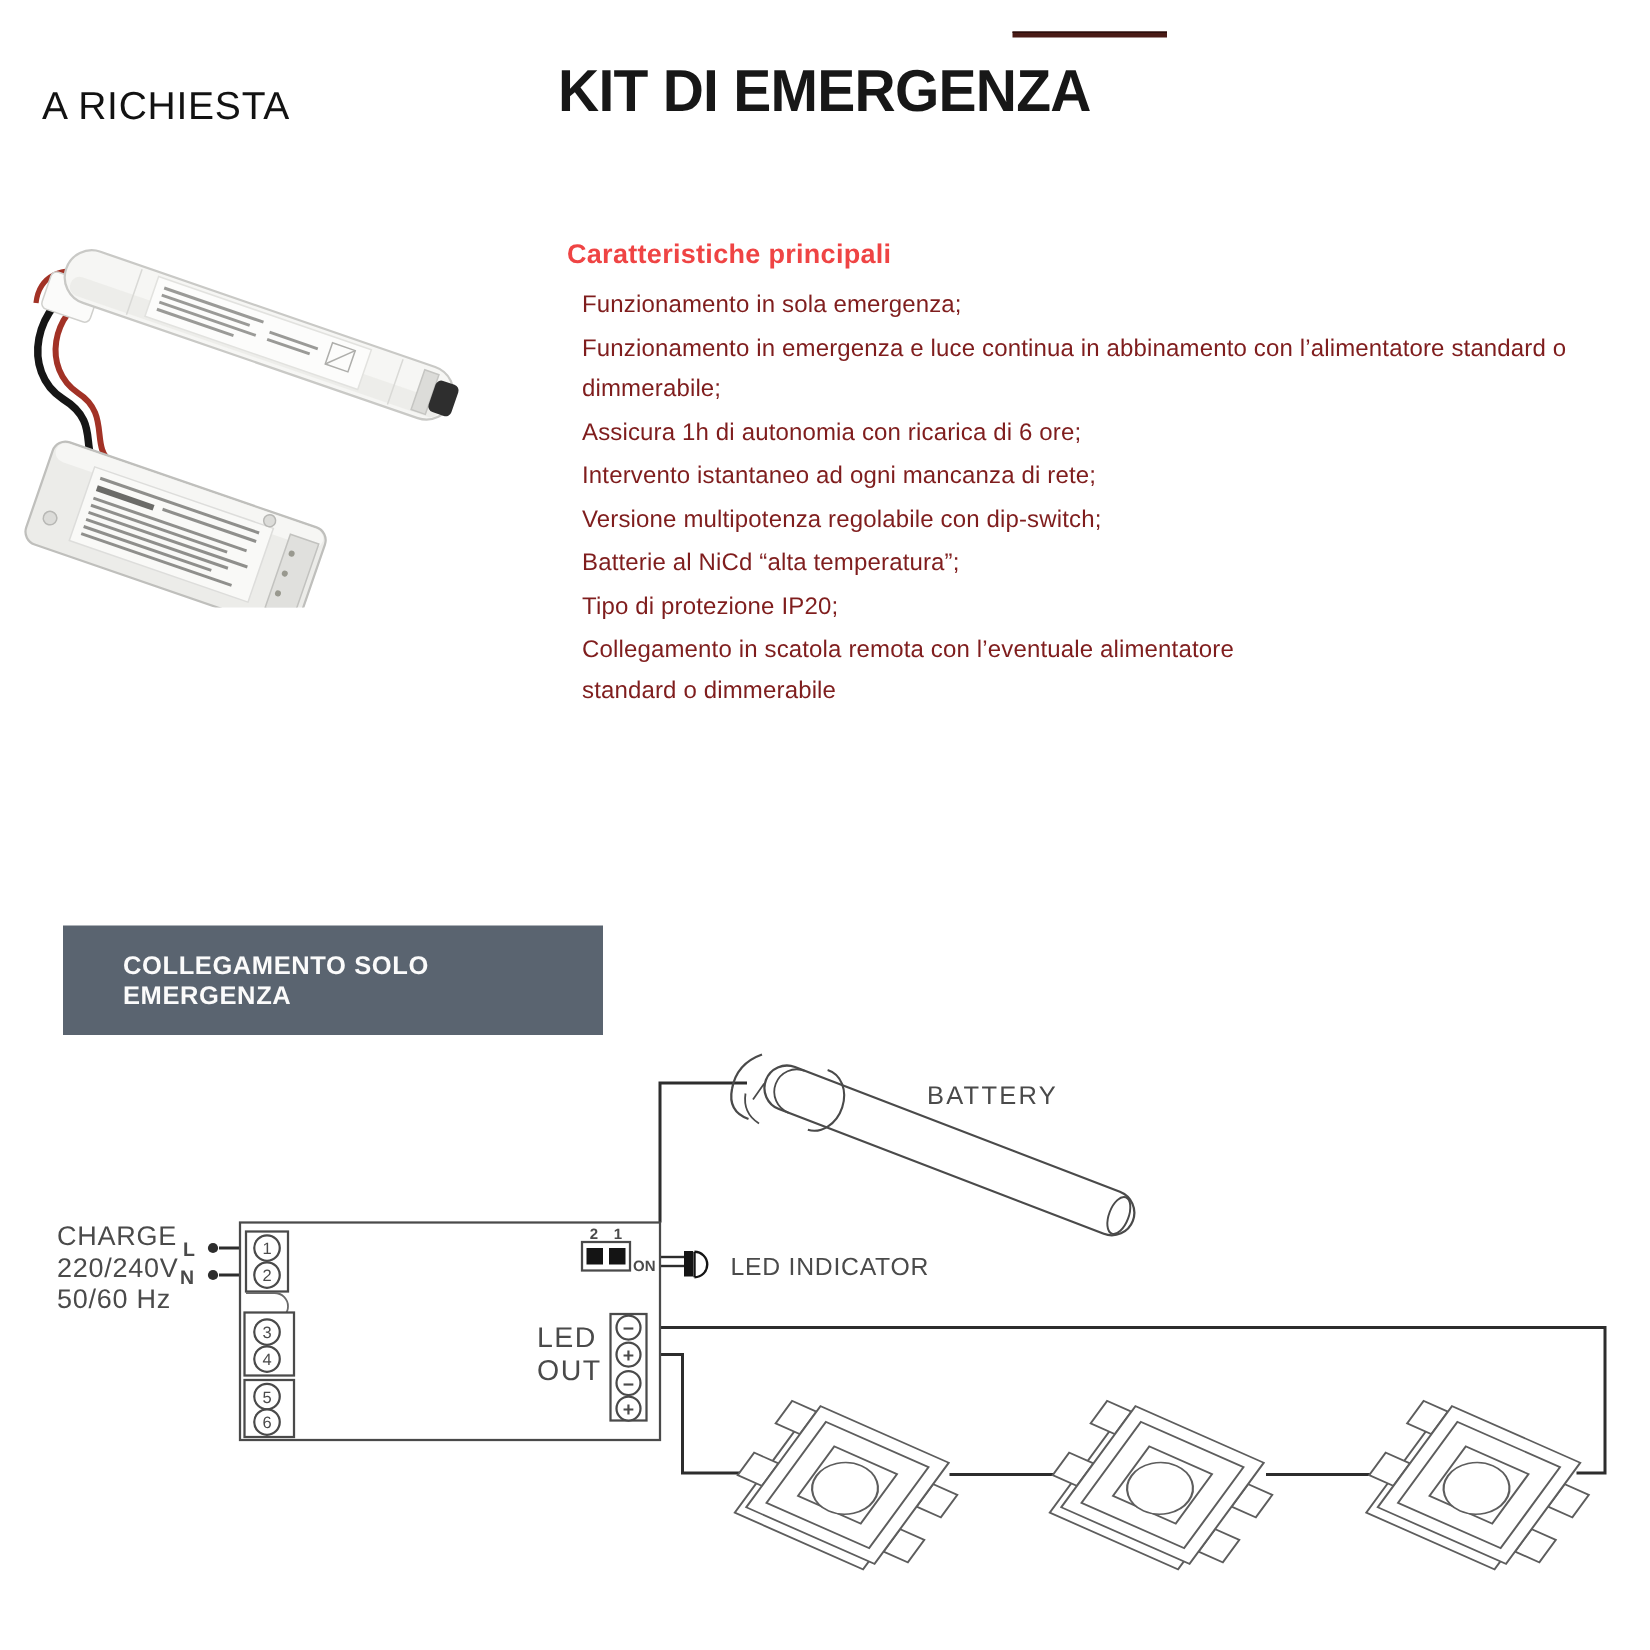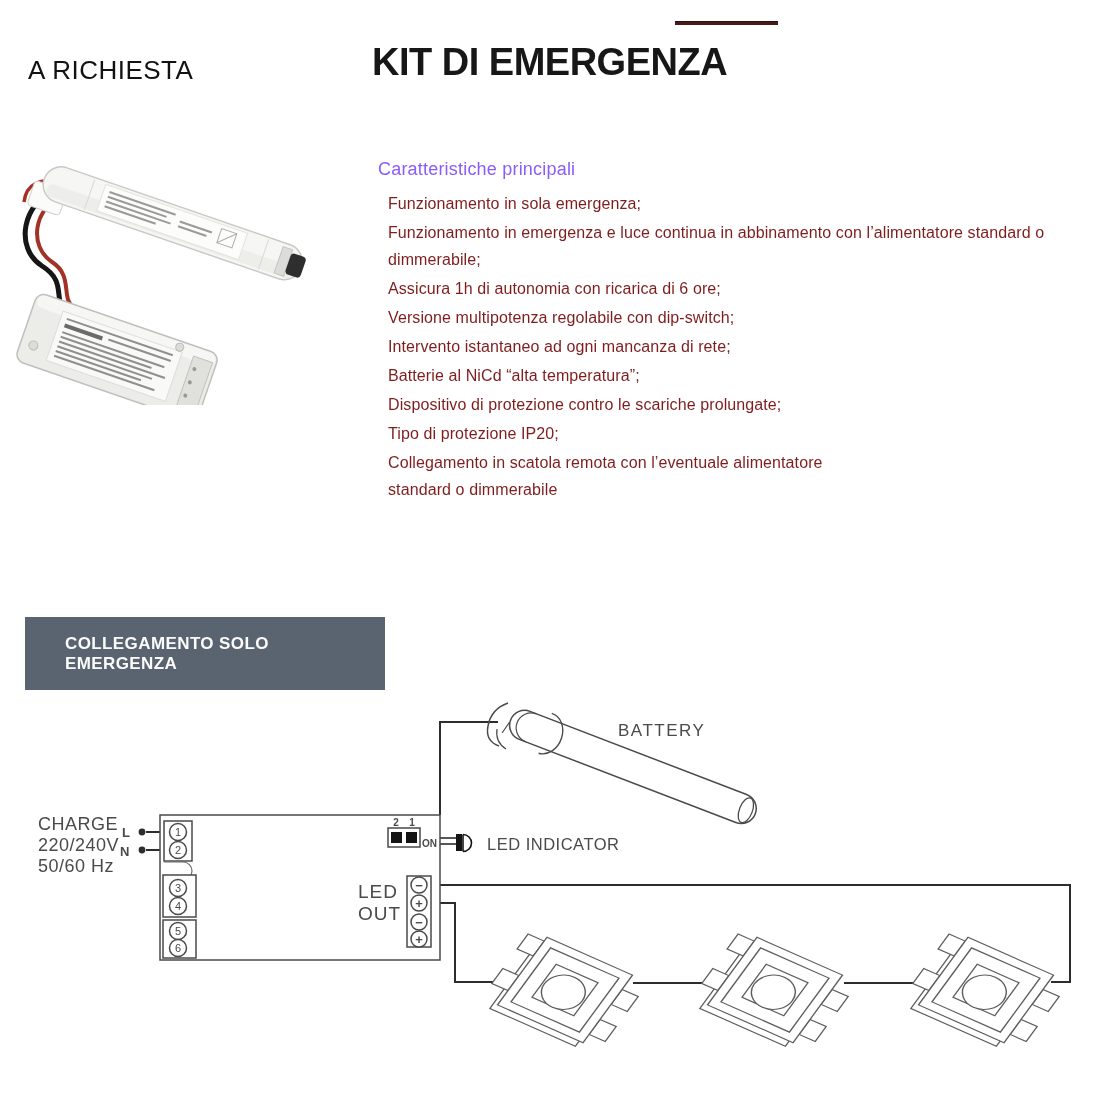--- a/index.html
+++ b/index.html
@@ -5,25 +5,25 @@
   html,body{margin:0;padding:0;}
   body{width:1100px;height:1100px;background:#ffffff;font-family:"Liberation Sans",sans-serif;overflow:hidden;}
   .page{position:relative;width:1100px;height:1100px;background:#fff;padding-left:30px;}
 
   .availability{position:absolute;left:28px;top:55px;font-size:26px;letter-spacing:.5px;color:#121212;}
   .accent-line{position:absolute;left:675px;top:21px;width:103px;height:3px;background:#4a1b16;border-top:1px solid #2a0e0c;}
   .title{position:absolute;left:372px;top:40px;font-size:38px;font-weight:bold;letter-spacing:-.5px;color:#171717;white-space:nowrap;transform:scaleY(1.04);transform-origin:left top;}
 
   .photo{position:absolute;left:10px;top:150px;width:335px;height:255px;}
 
-  .feat-heading{position:absolute;left:378px;top:159px;font-size:18px;font-weight:normal;letter-spacing:.2px;color:#8b5cf6;}
+  .feat-heading{position:absolute;left:378px;top:159px;font-size:18px;font-weight:bold;letter-spacing:.2px;color:#ef4444;}
   .feat-list{position:absolute;left:388px;top:190px;width:712px;color:#7f1d1d;font-size:16px;letter-spacing:.1px;}
   .feat-list p{margin:0 0 2px 0;line-height:27px;white-space:pre-line;}
 
-  .banner{position:absolute;left:25px;top:617px;width:360px;height:73px;background:#5a6470;display:flex;align-items:center;}
+  .banner{position:absolute;left:42px;top:617px;width:360px;height:73px;background:#5a6470;display:flex;align-items:center;}
   .banner span{padding-left:40px;color:#fbfbfb;font-size:17px;font-weight:bold;letter-spacing:.4px;}
 
   .diagram{position:absolute;left:0;top:680px;width:1100px;height:420px;}
 
   svg text{font-family:"Liberation Sans",sans-serif;}
   .dlab{fill:#4a4a4a;}
   .wire{stroke:#2d2d2d;stroke-width:2;fill:none;}
   .outline{stroke:#4a4a4a;stroke-width:1.5;fill:#fff;}
   .thin{stroke:#5d5d5d;stroke-width:1.3;fill:#fff;}
 </style>
@@ -84,24 +84,23 @@
       <circle cx="13" cy="52" r="4.5" fill="#dcdcd9" stroke="#b8b8b5"></circle>
       <circle cx="152" cy="6" r="4" fill="#dcdcd9" stroke="#b8b8b5"></circle>
     </g>
   </svg>
 
   <div class="feat-heading">Caratteristiche principali</div>
   <div class="feat-list">
     <p>Funzionamento in sola emergenza;</p>
     <p>Funzionamento in emergenza e luce continua in abbinamento con l’alimentatore standard o dimmerabile;</p>
     <p>Assicura 1h di autonomia con ricarica di 6 ore;</p>
+    <p>Intervento istantaneo ad ogni mancanza di rete;</p>
     <p>Versione multipotenza regolabile con dip-switch;</p>
-    <p>Intervento istantaneo ad ogni mancanza di rete;</p>
     <p>Batterie al NiCd “alta temperatura”;</p>
-    <p>Dispositivo di protezione contro le scariche prolungate;</p>
     <p>Tipo di protezione IP20;</p>
     <p>Collegamento in scatola remota con l’eventuale alimentatore
 standard o dimmerabile</p>
   </div>
 
   <div class="banner">
     <span>COLLEGAMENTO SOLO EMERGENZA</span>
   </div>
 
   <svg class="diagram" viewBox="0 680 1100 420">

